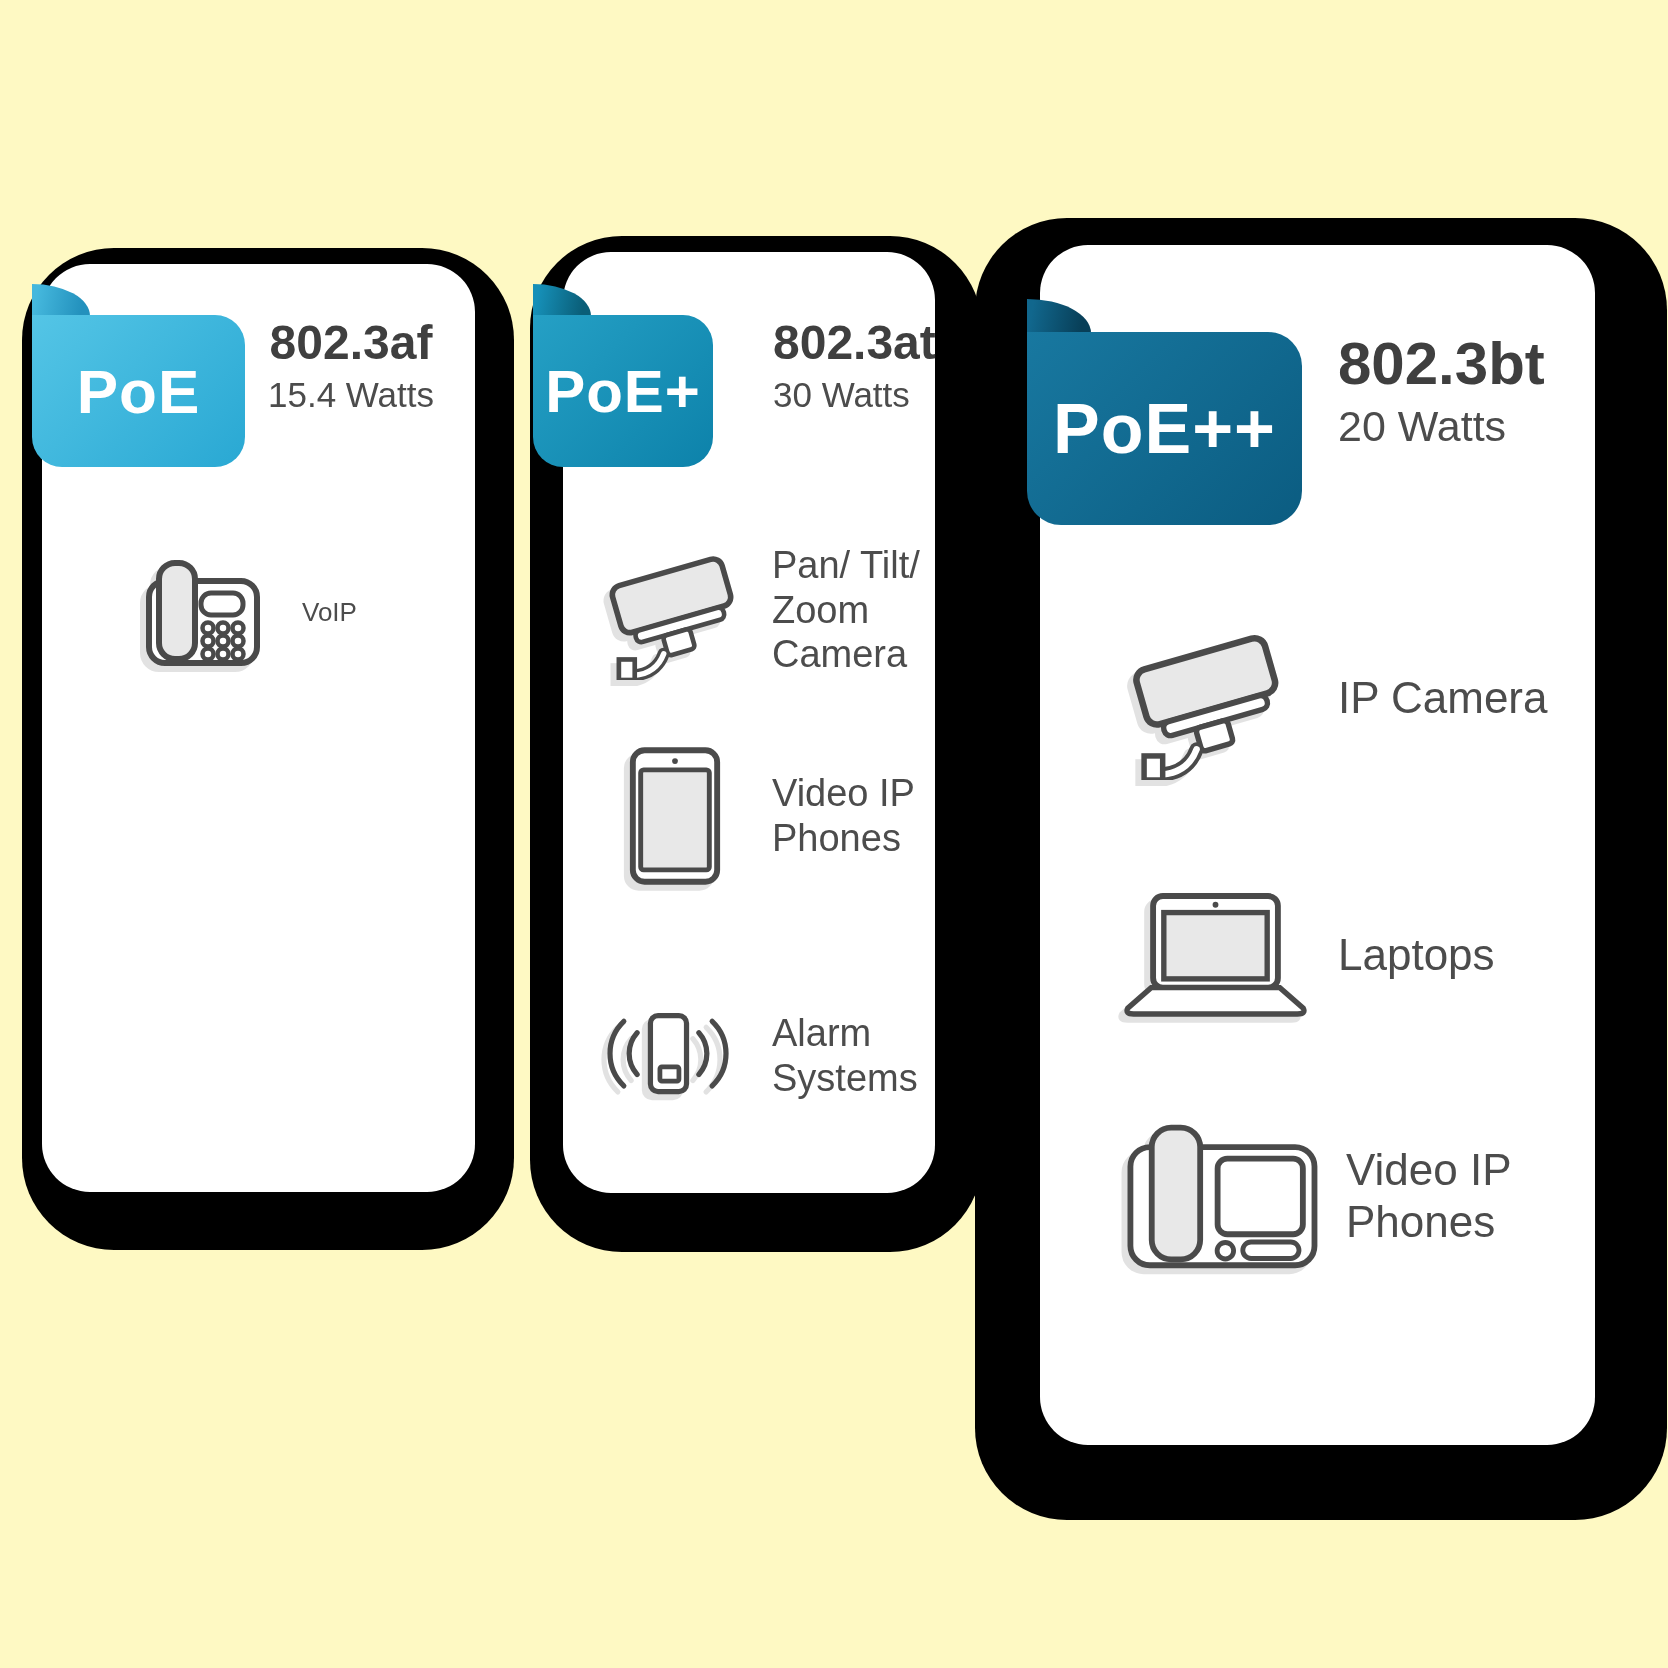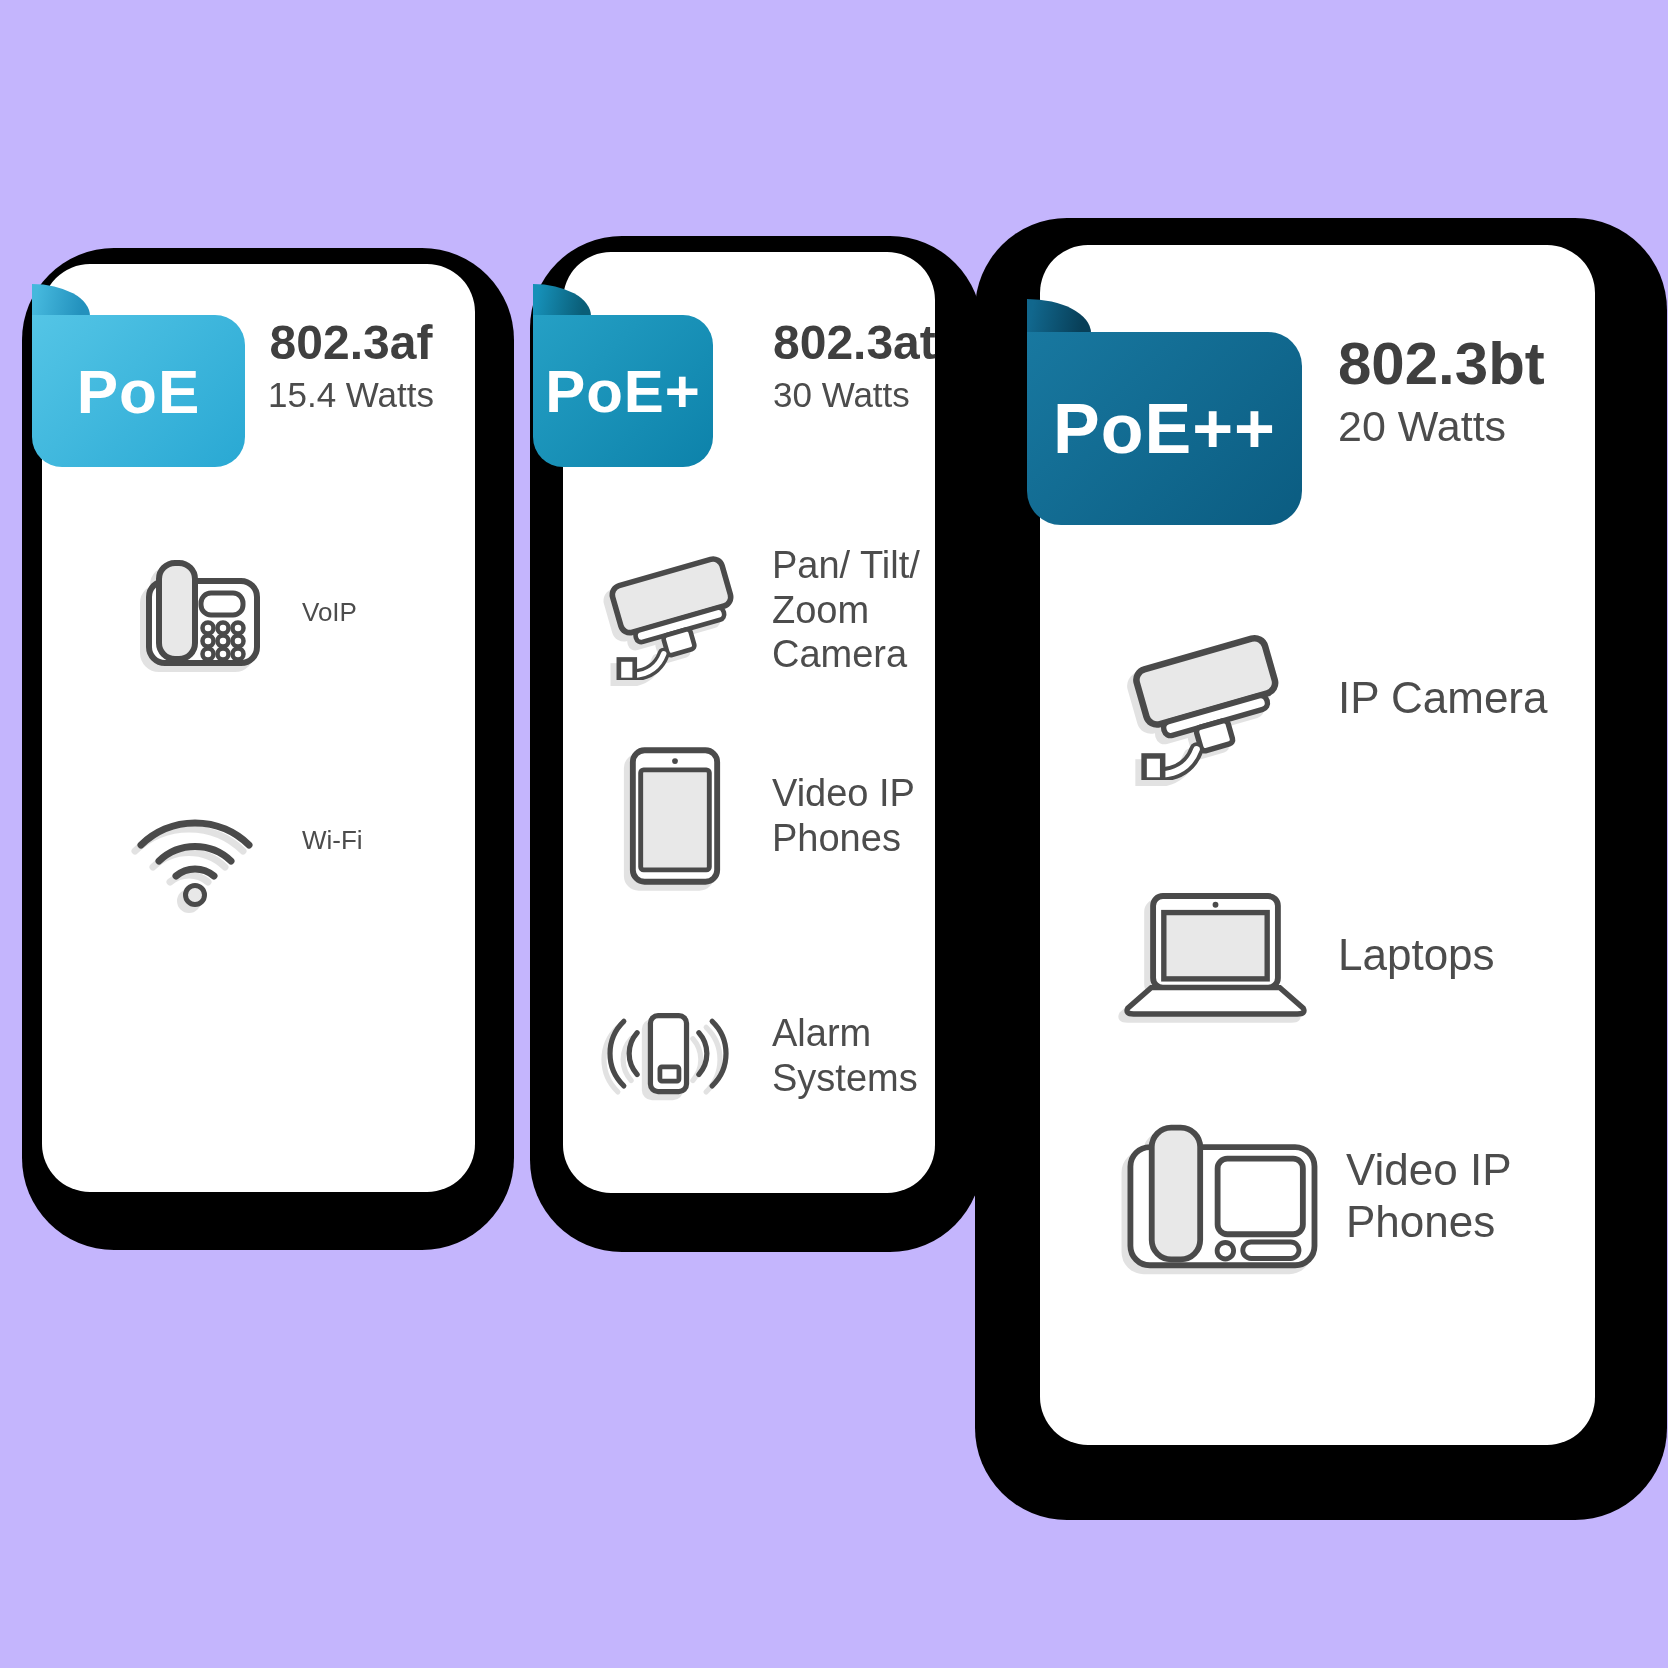--- a/index.html
+++ b/index.html
@@ -1,17 +1,17 @@
 <!DOCTYPE html>
 <html style="--poe-a: #54c5e6; --poe-b: #29a8d3; --poe-fold-a: #45b8dd; --poe-fold-b: #2391bd; --poe-plus-a: #25a0c5; --poe-plus-b: #0d82aa; --poe-plus-fold-a: #1690b8; --poe-plus-fold-b: #0a5e78; --poe-pp-a: #1878a0; --poe-pp-b: #0b5c81; --poe-pp-fold-a: #11678d; --poe-pp-fold-b: #083f58; --ink: #3f3f3f; --muted: #4c4c4c; --icon-stroke: #4a4a4a; --icon-fill: #e8e8e8; --shadow: #000000; --card-bg: #ffffff;"><head>
 <meta charset="utf-8">
 <style>
   html,body{margin:0;padding:0;background:#fff;}
   .canvas{
-    position:relative;width:1668px;height:1668px;background:#c4b5fd;overflow:hidden;
+    position:relative;width:1668px;height:1668px;background:#fef9c3;overflow:hidden;
     font-family:"Liberation Sans","DejaVu Sans",sans-serif;
   }
   .shadow{position:absolute;background:var(--shadow,#000);border-radius:92px;}
   .card{position:absolute;background:var(--card-bg,#fff);border-radius:48px;}
   .fold{position:absolute;border-radius:0 100% 0 0;}
   .ribbon{
     position:absolute;display:flex;align-items:center;justify-content:center;
     color:#fff;font-weight:700;border-radius:0 30px 30px 30px;letter-spacing:1px;
   }
   #r1{left:32px;top:315px;width:213px;height:152px;font-size:62px;
@@ -90,31 +90,20 @@
           <circle cx="88" cy="96" r="5.5"></circle>
           <circle cx="103" cy="96" r="5.5"></circle>
         <circle cx="73" cy="109" r="5.5"></circle>
           <circle cx="88" cy="109" r="5.5"></circle>
           <circle cx="103" cy="109" r="5.5"></circle>
       </g>
     </svg>
     <div class="device-label">VoIP</div>
   </div>
 
-  <div class="device lbl-1" id="d1b">
-    <svg class="icon" width="135" height="135" viewBox="0 0 135 135">
-      <g class="stroke" stroke-width="7" stroke-linecap="round">
-        <path d="M13,72 A77,77 0 0 1 121,72"></path>
-        <path d="M31,88 A52,52 0 0 1 103,88"></path>
-        <path d="M48,103 A29,29 0 0 1 86,103"></path>
-      </g>
-      <circle class="fillg" cx="67" cy="122" r="9.5" stroke-width="5"></circle>
-    </svg>
-    <div class="device-label">Wi-Fi</div>
-  </div>
 
   <div class="shadow" id="s2"></div>
   <div class="card" id="c2"></div>
   <div class="fold" id="f2"></div>
   <div class="ribbon" id="r2">
     <span>PoE+</span>
   </div>
   <div class="header" id="h2">
     <div class="standard">802.3at</div>
     <div class="watts">30 Watts</div>

